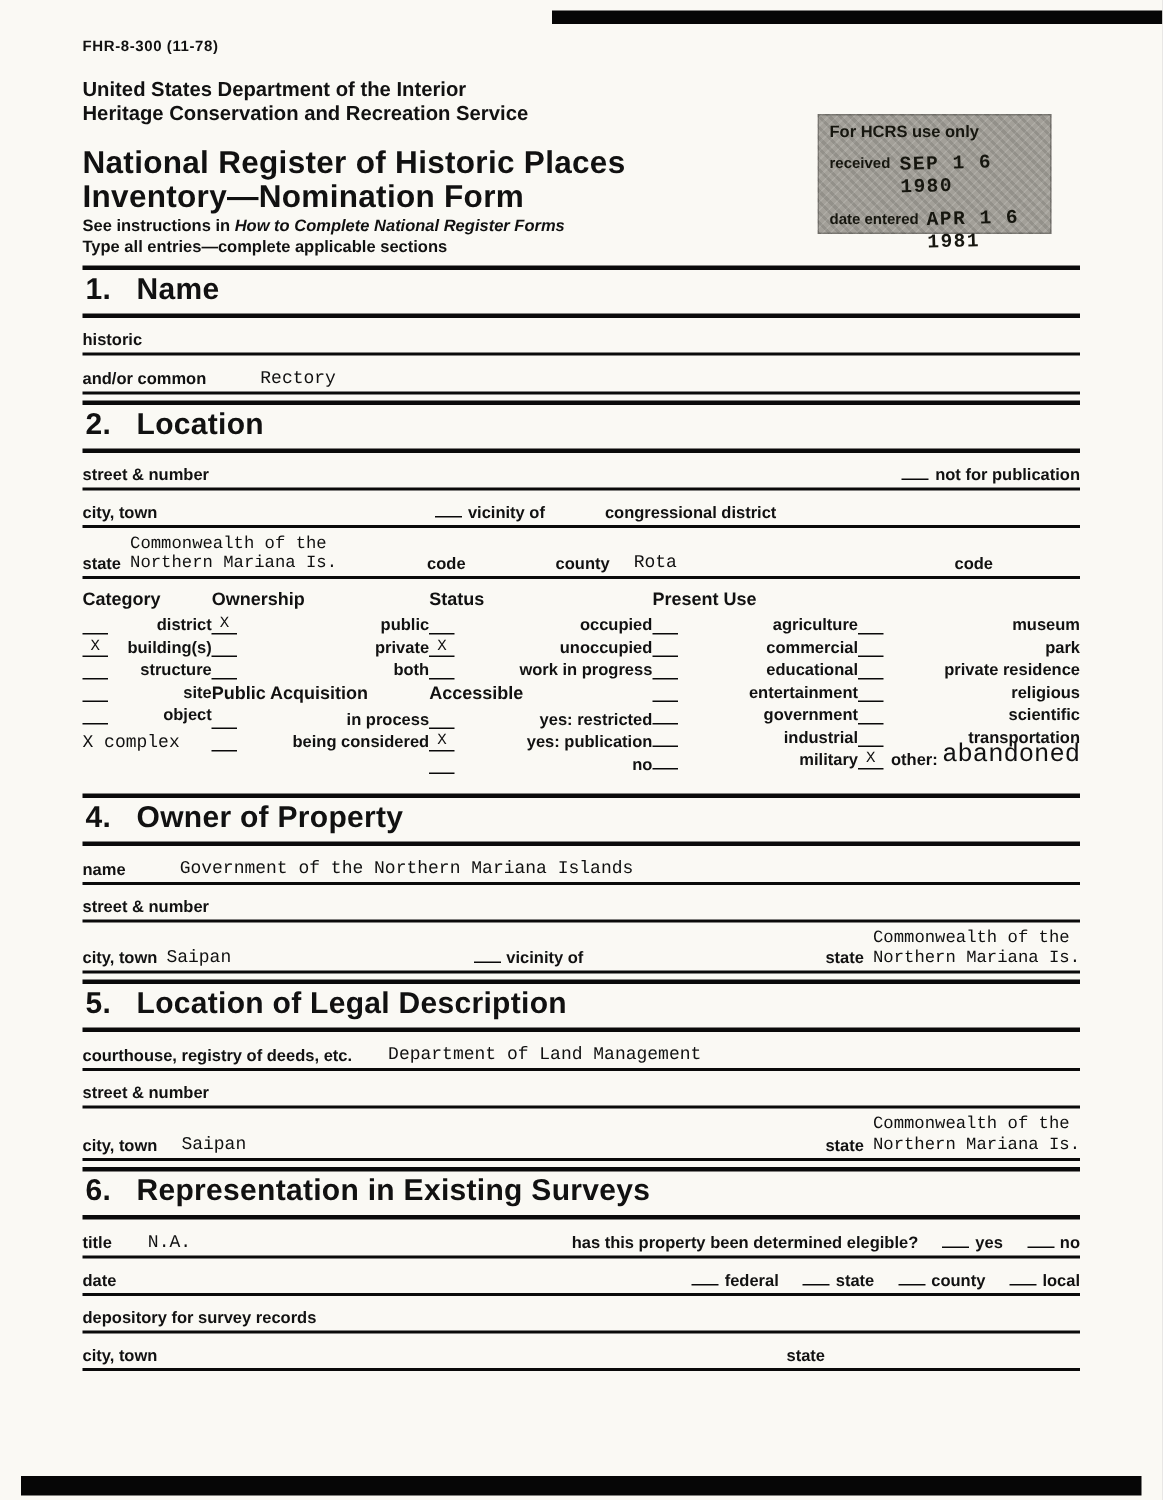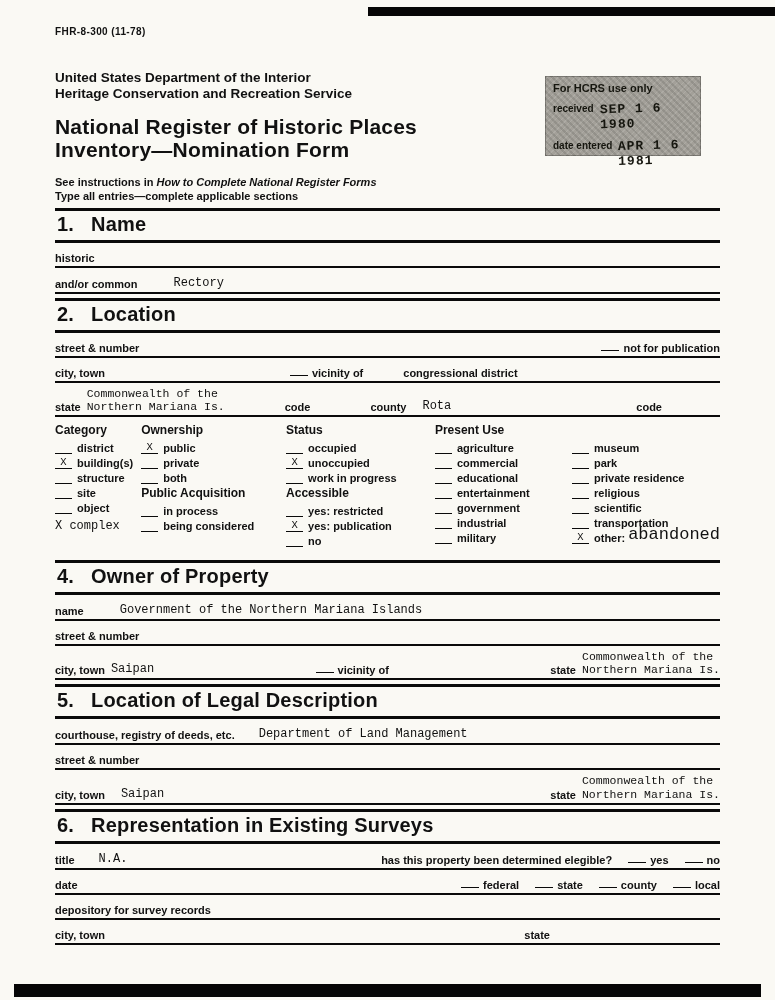--- a/index.html
+++ b/index.html
@@ -7,23 +7,23 @@
   .page {
     width: 775px; height: 1000px; margin: 0 auto; position: relative;
     background: #faf9f4; color: #111; overflow: hidden;
     font-family: "Liberation Sans", "DejaVu Sans", sans-serif;
   }
   .artifact-top { position: absolute; top: 7px; left: 368px; width: 407px; height: 9px; background: #060606; }
   .artifact-bottom { position: absolute; bottom: 3px; left: 14px; width: 747px; height: 13px; background: #060606; }
   .content { position: absolute; top: 0; left: 55px; width: 665px; }
 
   .form-number { margin-top: 26px; font-size: 10px; font-weight: bold; letter-spacing: .4px; }
-  .dept { margin-top: 33px; font-size: 13.5px; font-weight: bold; line-height: 1.2; }
+  .dept { margin-top: 15px; font-size: 13.5px; font-weight: bold; line-height: 1.2; }
   .main-title { margin-top: 13px; font-size: 21px; font-weight: bold; line-height: 1.1; letter-spacing: .2px; }
-  .instr { margin-top: 13px; font-size: 11px; font-weight: bold; line-height: 1.32; }
+  .instr { margin-top: 0; font-size: 11px; font-weight: bold; line-height: 1.32; }
   .instr i { font-style: italic; }
 
   .stamp {
     position: absolute; left: 490px; top: 76px; width: 156px; height: 80px;
     background:
       repeating-linear-gradient(45deg, rgba(0,0,0,.10) 0 2px, transparent 2px 5px),
       repeating-linear-gradient(-45deg, rgba(255,255,255,.12) 0 1px, transparent 1px 4px),
       #a3a099;
     padding: 6px 8px; color: #16160f; box-shadow: inset 0 0 0 1px rgba(0,0,0,.25);
   }
@@ -51,21 +51,21 @@
   .gap-a { flex: 0 0 185px; } .gap-b { flex: 0 0 40px; }
   .gap-d { flex: 0 0 60px; }  .gap-e { flex: 0 0 16px; }
   .tail-a { flex: 0 0 58px; } .tail-b { flex: 0 0 170px; }
   .ml6 { margin-left: 6px; } .ml16 { margin-left: 16px; } .ml24 { margin-left: 24px; } .ml36 { margin-left: 36px; }
 
   .classify { display: flex; padding: 6px 0 8px; }
   .ccol1 { width: 88px; } .ccol2 { width: 148px; } .ccol3 { width: 152px; } .ccol4 { width: 140px; } .ccol5 { flex: 1; }
   .chead { font-size: 12px; font-weight: bold; height: 15px; margin-bottom: 2px; }
   .chead.sub { margin-top: 2px; }
   .ghost { visibility: hidden; }
-  .ck-item { display: flex; align-items: flex-end; height: 14px; margin: 1px 0; }
+  .ck-item { display: flex; align-items: flex-end; height: 14px; margin: 1px 0; justify-content: space-between; }
   .ck { flex: 0 0 17px; width: 17px; height: 12px; border-bottom: 1px solid #0a0a0a; text-align: center;
         font-family: "Liberation Mono", "DejaVu Sans Mono", monospace; font-size: 10.5px; line-height: 11px; }
   .ck-lbl { font-size: 11px; font-weight: bold; margin-left: 5px; white-space: nowrap; }
   .typed-extra { margin-top: 5px; }
   .typed-sm { font-family: Liberation Mono, monospace; font-size: 17px; margin-left: 3px; margin-top: 13px; }
 </style>
 </head>
 <body>
 
 <div class="page">

